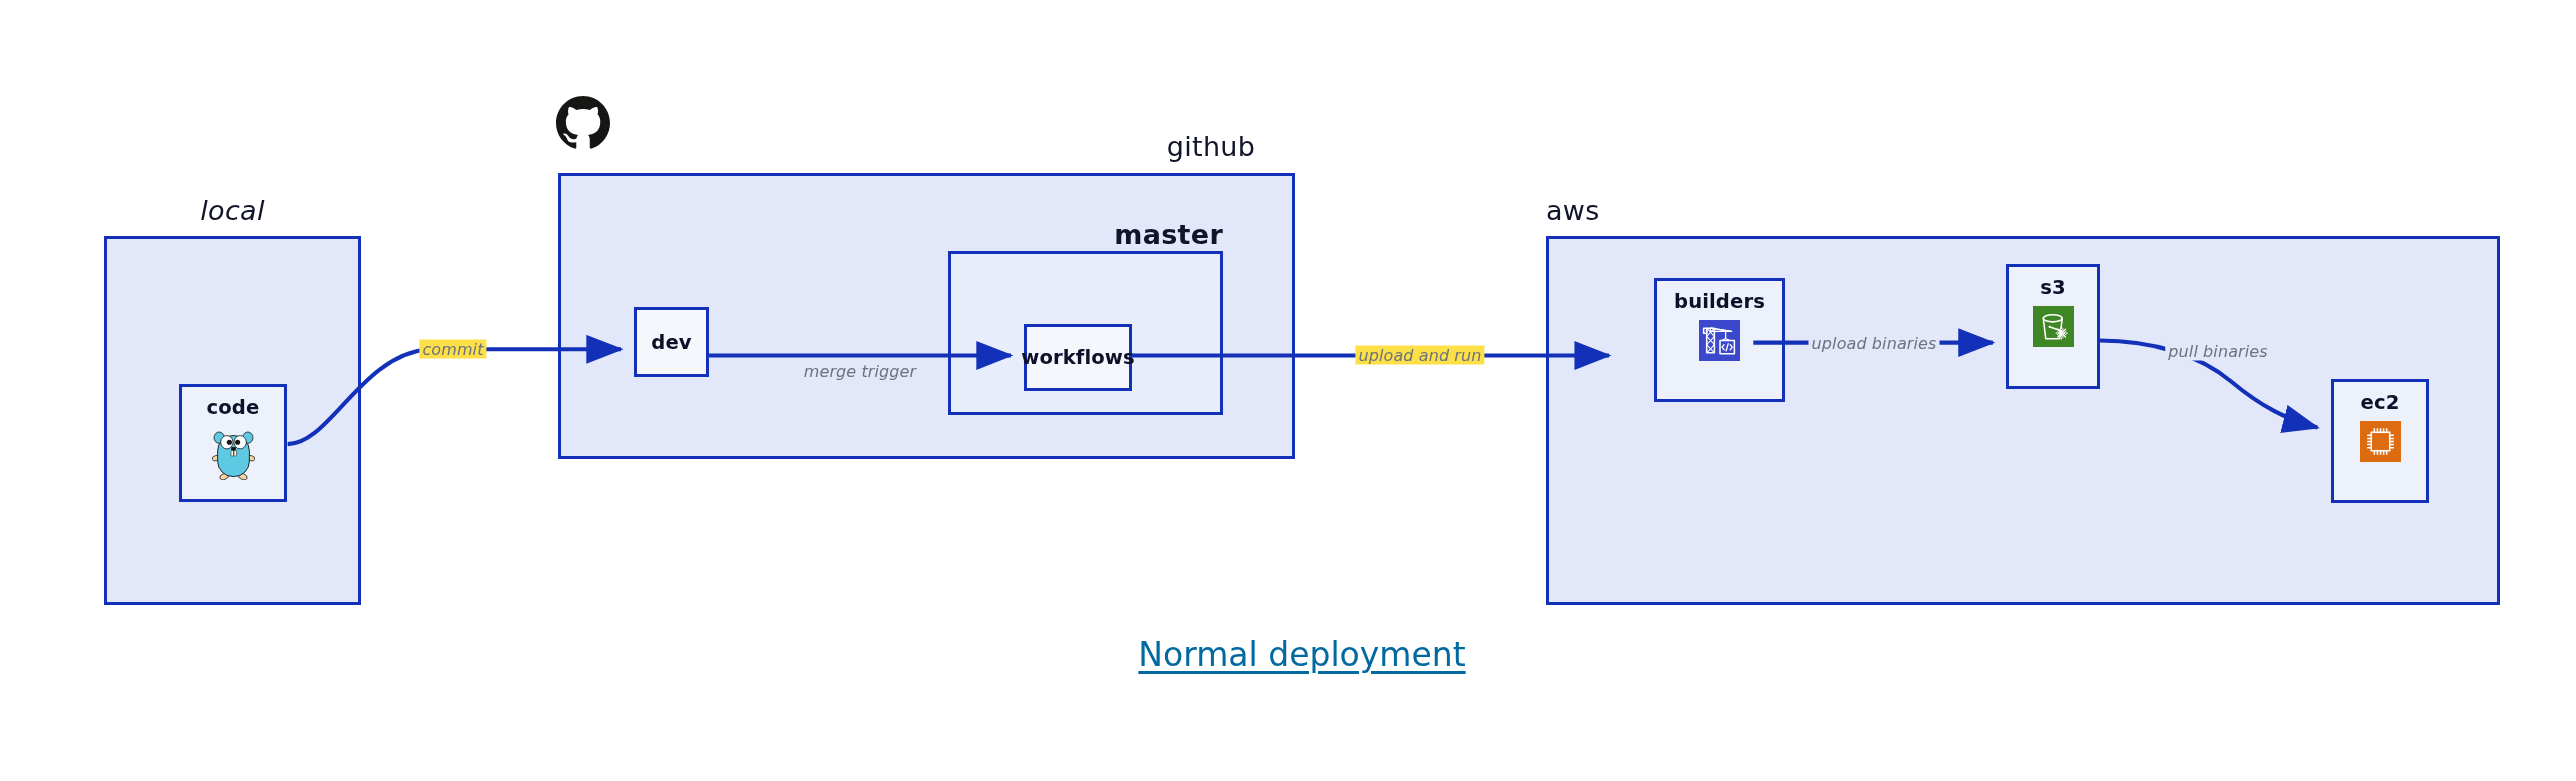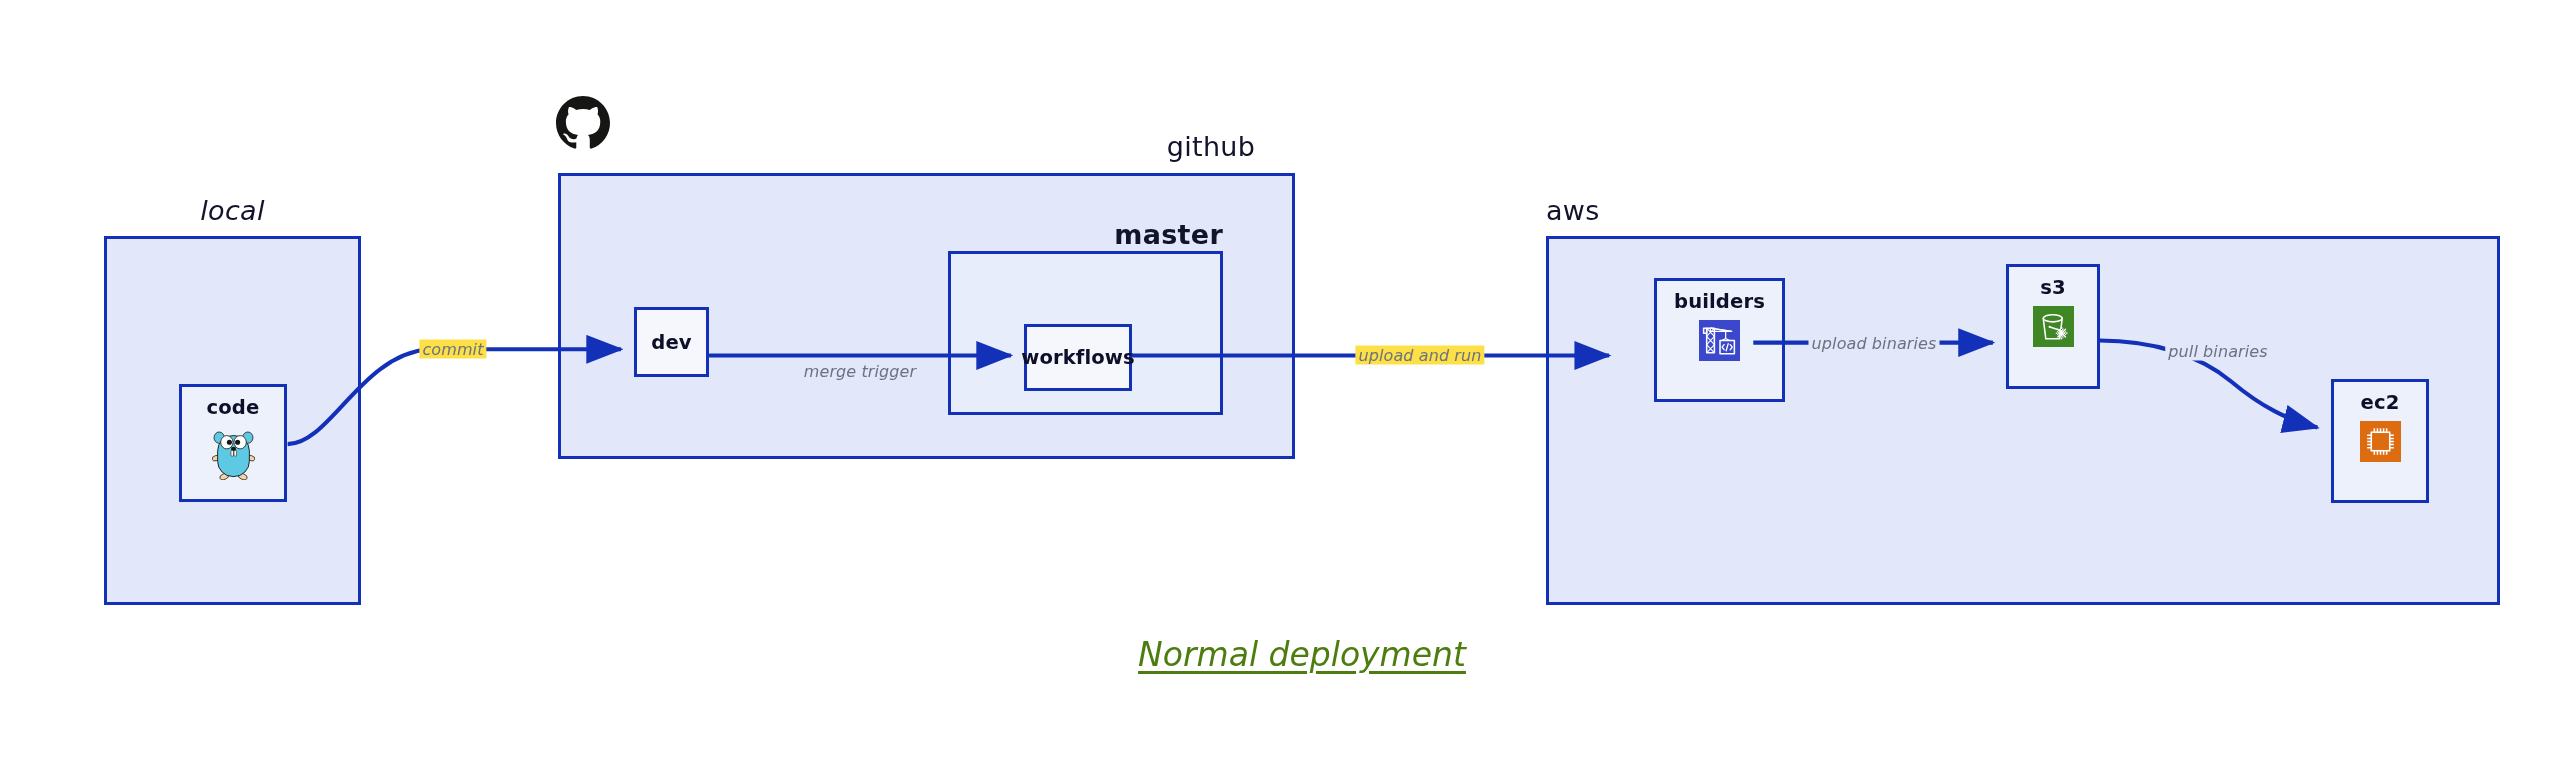--- a/index.html
+++ b/index.html
@@ -103,27 +103,26 @@
     letter-spacing: 0.1px;
   }
   .edge-label.on-fill-light { background: #e2e7fa; }
 
   
   #diagram-title {
     position: absolute;
     font-family: "DejaVu Sans", "Liberation Sans", sans-serif;
     font-size: 33px;
     font-weight: 400;
-    color: #4d7c0f;
+    color: #0369a1;
     text-decoration: underline;
     text-underline-offset: 5.2px;
     text-decoration-thickness: 2.6px;
     white-space: nowrap;
     transform: translateX(-50%);
-    font-style: italic;
   }
 
   
   #github-logo {
     position: absolute;
     line-height: 0;
   }
 </style>
 </head>
 <body>

